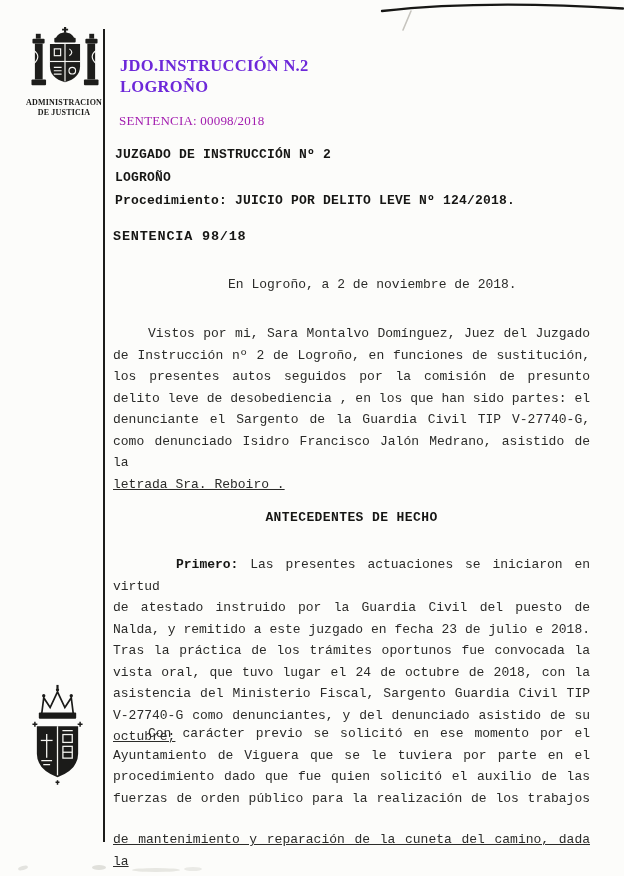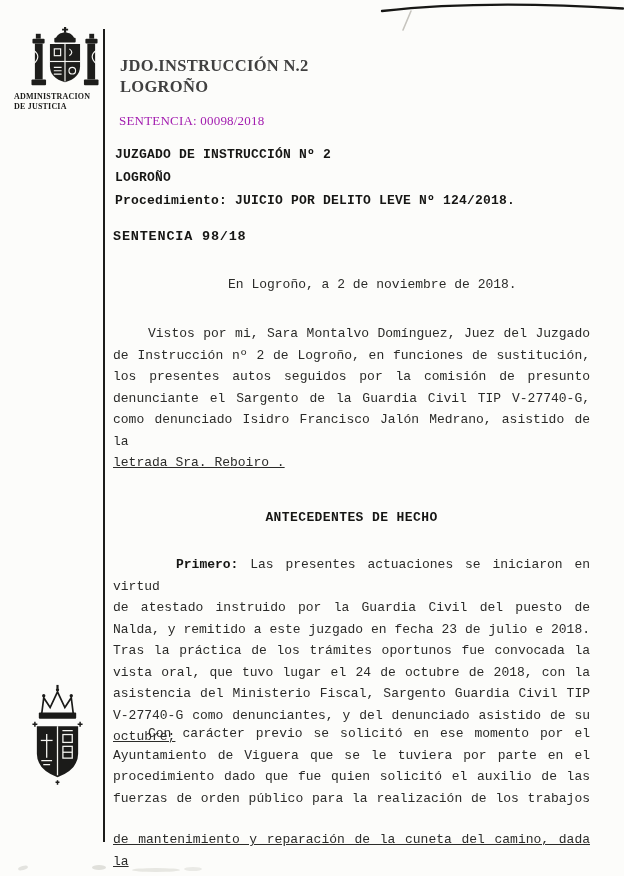--- a/index.html
+++ b/index.html
@@ -4,29 +4,29 @@
 <style>
   html,body { margin:0; padding:0; background:#ffffff; }
   .page {
     position:relative; width:624px; height:876px; overflow:hidden;
     background:#fcfcfa;
     font-family:"Liberation Mono","DejaVu Sans Mono",monospace;
   }
   
   .arms-natl { position:absolute; left:29px; top:27px; width:72px; height:68px; }
   .logo-caption {
-    position:absolute; left:14px; top:92px; width:100px; 
+    position:absolute; left:14px; top:98px; width:100px; text-align:center;
     font-family:"Liberation Serif","DejaVu Serif",serif; font-weight:700;
     font-size:8px; line-height:9.5px; letter-spacing:0.2px; color:#1b1b19;
   }
   .vrule { position:absolute; left:103px; top:29px; width:2px; height:813px; background:#1c1c1a; }
   .court-name {
     position:absolute; left:120px; top:56px;
     font-family:"Liberation Serif","DejaVu Serif",serif; font-weight:700;
-    font-size:16.5px; line-height:20.5px; letter-spacing:0.3px; color:#404040;
+    font-size:16.5px; line-height:20.5px; letter-spacing:0.3px; color:#6d28d9;
   }
   .sent-num {
     position:absolute; left:119px; top:113px;
     font-family:"Liberation Serif","DejaVu Serif",serif;
     font-size:13px; letter-spacing:0.2px; color:#a21caf;
   }
   
   .mono  { font-size:13px; color:#2b2b29; }
   .mono-b{ font-size:13px; color:#161614; font-weight:700; }
   .case-info { position:absolute; left:115px; top:143px; line-height:23px; letter-spacing:0.2px; }
@@ -100,20 +100,21 @@
   </div>
 
   <div class="title mono-b">SENTENCIA 98/18</div>
 
   <div class="date-line mono">En Logroño,  a 2 de noviembre de 2018.</div>
 
   <div class="para mono indent-first" style="top:323px">
       <div class="tl">Vistos por mi, Sara Montalvo Domínguez, Juez  del Juzgado</div>
       <div class="tl">de  Instrucción nº 2 de Logroño, en funciones de sustitución,</div>
       <div class="tl">los presentes autos seguidos por la comisión de presunto</div>
+      <div class="tl">delito leve de desobediencia ,  en los que han sido partes: el</div>
       <div class="tl">denunciante el   Sargento de  la Guardia Civil TIP V-27740-G,</div>
       <div class="tl">como denunciado Isidro Francisco Jalón Medrano, asistido de la</div>
       <div class="tl last">letrada Sra. Reboiro .</div>
     </div>
 
   <div class="heading mono-b">ANTECEDENTES DE HECHO</div>
 
   <div class="para mono" style="top:554px">
     <div class="tl indented"><span class="b">Primero:</span><span> Las presentes actuaciones se iniciaron en virtud</span></div>
     <div>

